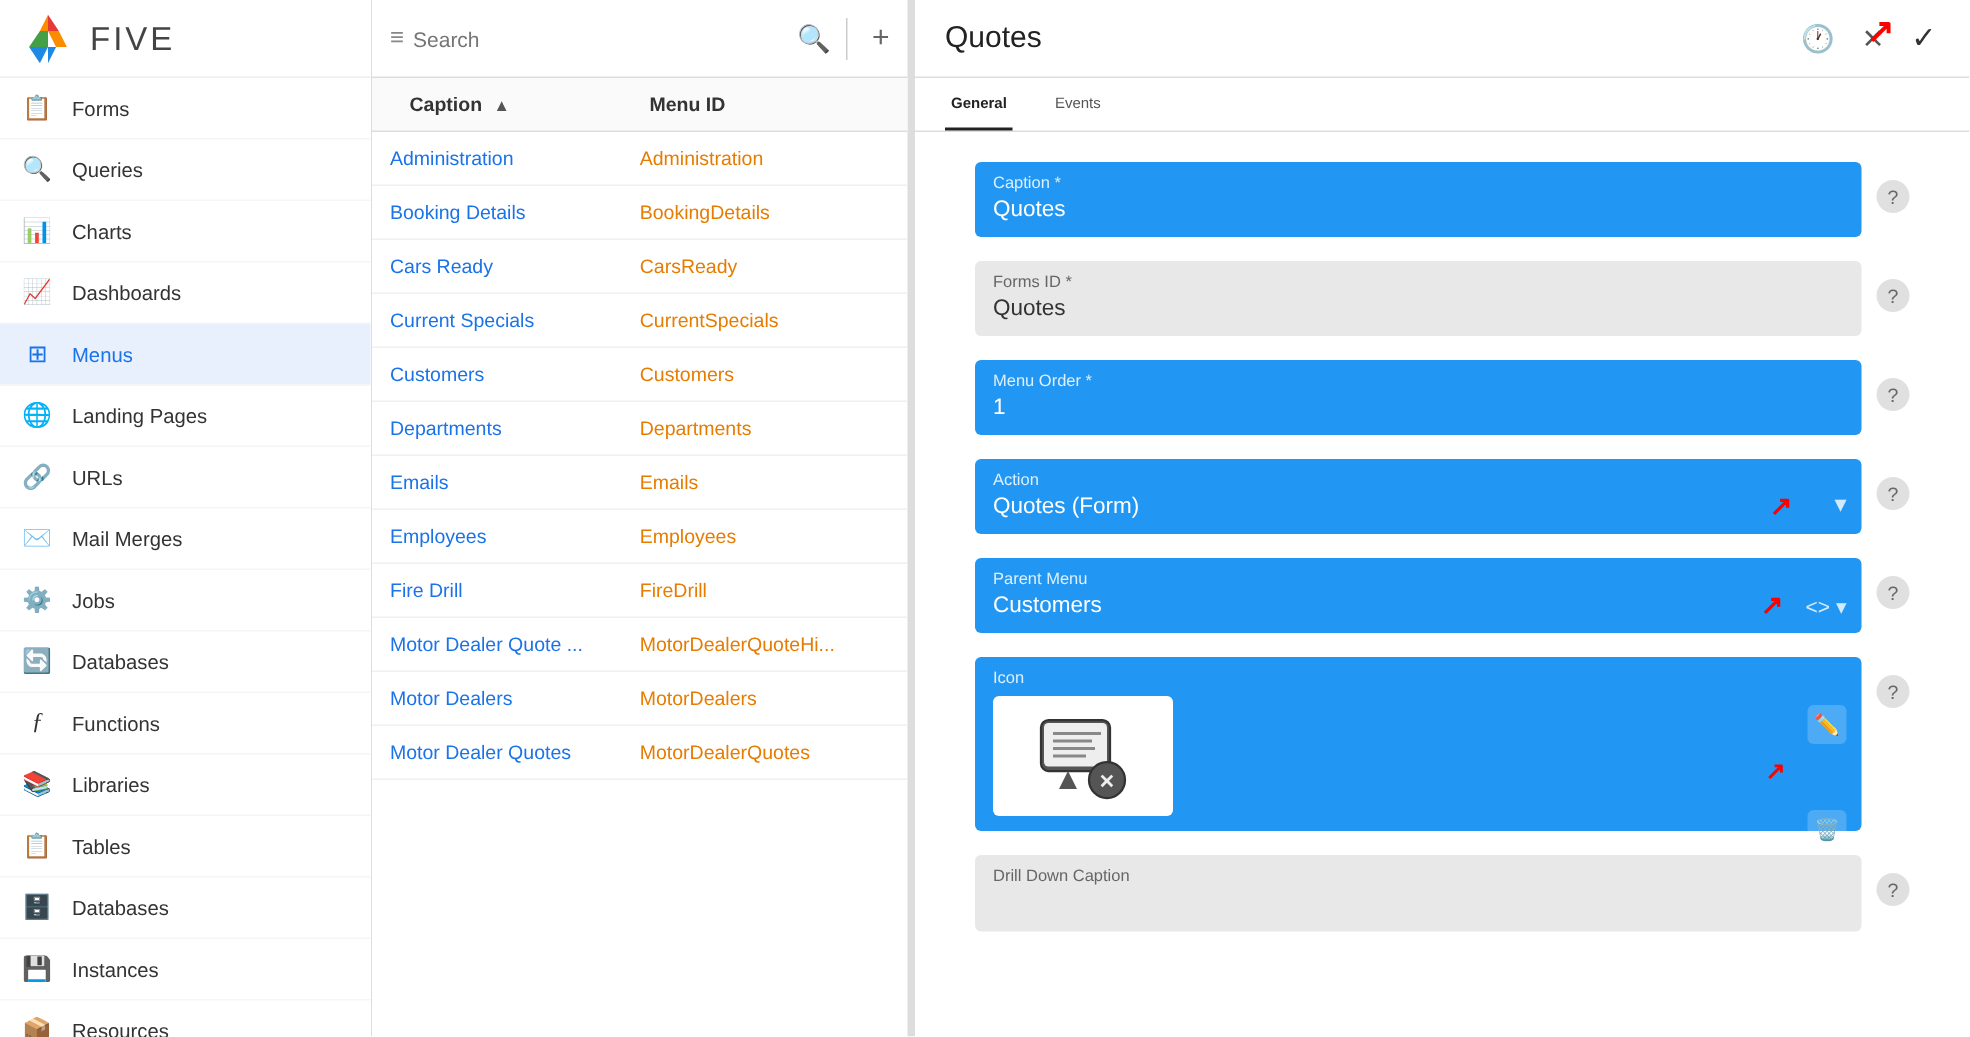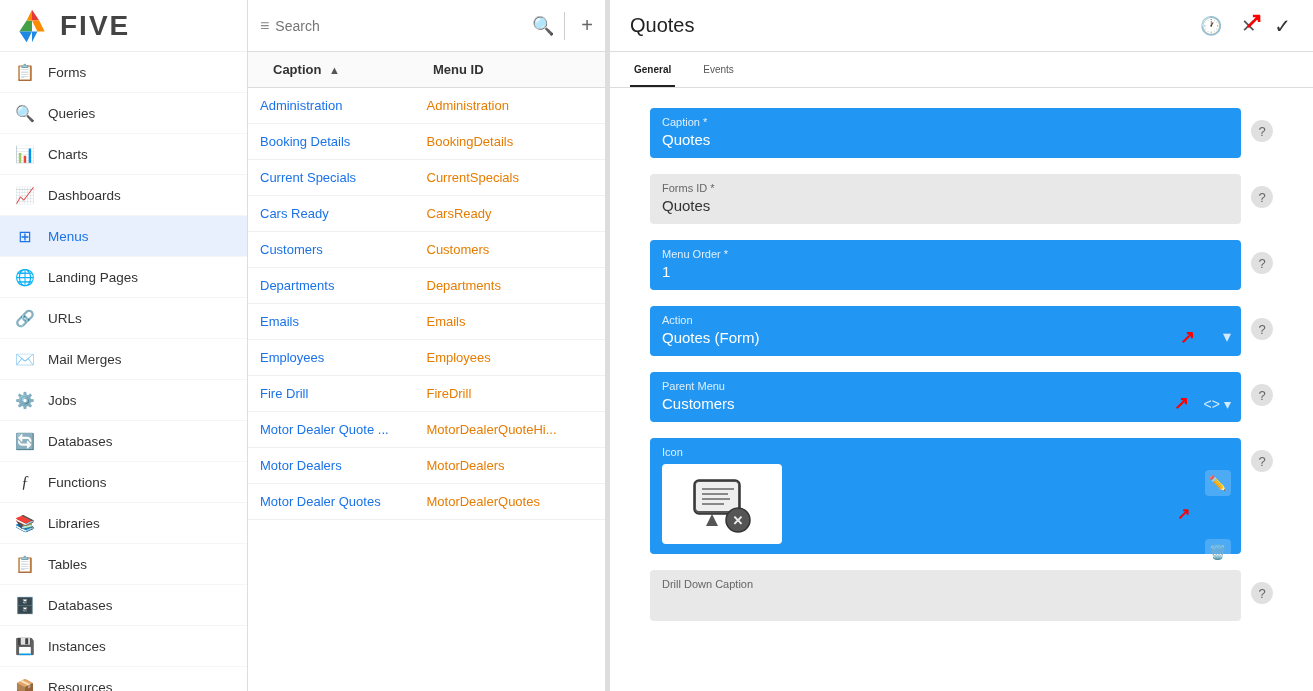--- a/index.html
+++ b/index.html
@@ -21,22 +21,22 @@
       padding: 10px 14px;
       border-bottom: 1px solid #eee;
       height: 52px;
     }
     .logo-icon {
       width: 36px;
       height: 36px;
       margin-right: 10px;
     }
     .logo-text {
-      font-size: 28px;
-      font-weight: 700;
+      font-size: 22px;
+      font-weight: 400;
       color: #444;
       letter-spacing: 2px;
     }
     .sidebar-item {
       display: flex;
       align-items: center;
       padding: 9px 14px;
       cursor: pointer;
       color: #333;
       border-bottom: 1px solid #f5f5f5;
@@ -414,26 +414,26 @@
   <div class="list-rows">
     <div class="list-row">
       <span class="row-caption">Administration</span>
       <span class="row-menuid">Administration</span>
     </div>
     <div class="list-row">
       <span class="row-caption">Booking Details</span>
       <span class="row-menuid">BookingDetails</span>
     </div>
     <div class="list-row">
+      <span class="row-caption">Cars Ready</span>
+      <span class="row-menuid">CarsReady</span>
+    </div>
+    <div class="list-row">
       <span class="row-caption">Current Specials</span>
       <span class="row-menuid">CurrentSpecials</span>
-    </div>
-    <div class="list-row">
-      <span class="row-caption">Cars Ready</span>
-      <span class="row-menuid">CarsReady</span>
     </div>
     <div class="list-row">
       <span class="row-caption">Customers</span>
       <span class="row-menuid">Customers</span>
     </div>
     <div class="list-row">
       <span class="row-caption">Departments</span>
       <span class="row-menuid">Departments</span>
     </div>
     <div class="list-row">

